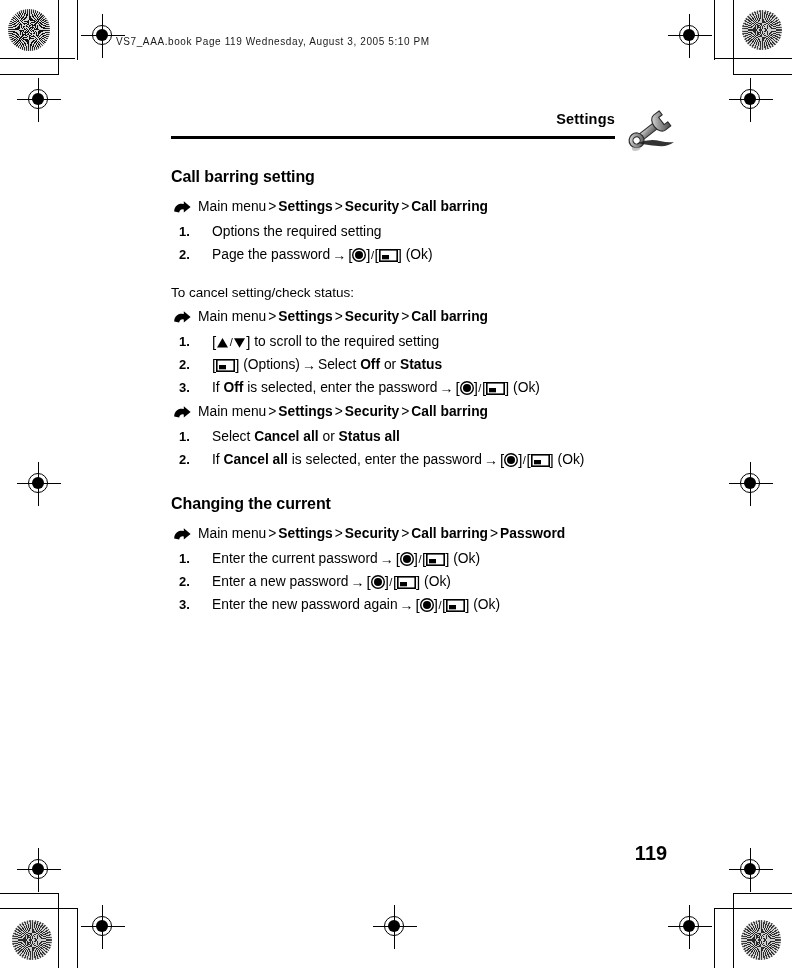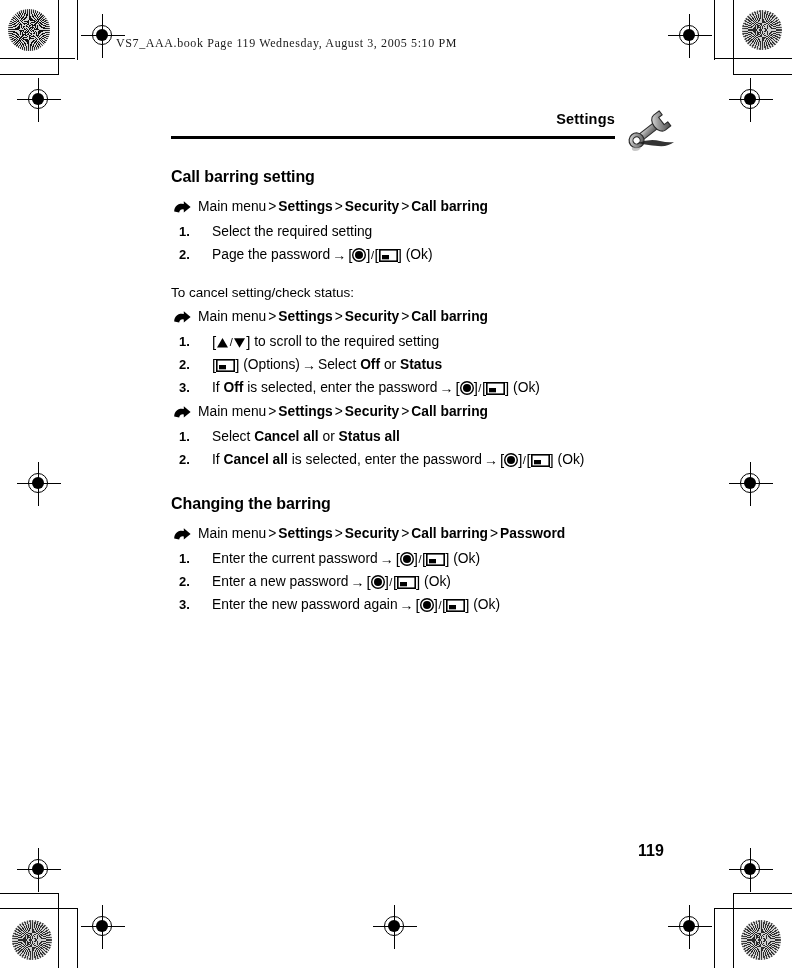--- a/index.html
+++ b/index.html
@@ -59,22 +59,22 @@
   }
 
   .cropline { position: absolute; background: #000; }
   .cropline.h { height: 1.2px; }
   .cropline.v { width: 1.2px; }
 
   
   .fileheader {
     position: absolute;
     left: 116px; top: 36px;
-    font-family: Liberation Serif, serif;
-    font-size: 12px;
+    font-family: Liberation Sans, sans-serif;
+    font-size: 10px;
     letter-spacing: .6px;
     white-space: nowrap;
     color: #1a1a1a;
   }
 
   
   .page { position: absolute; left: 0; top: 0; width: 792px; height: 888px; }
 
   .running-head {
     position: absolute;
@@ -178,21 +178,21 @@
     font-size: 14px;
     padding: 0 2px;
     vertical-align: -1px;
   }
 
   .pagenum {
     position: absolute;
     left: 620px; top: 842px;
     width: 62px;
     text-align: center;
-    font-size: 16px;
+    font-size: 20px;
     font-weight: bold;
   }
 </style>
 </head>
 <body>
 
 <div class="marks">
 
   <div class="cropline v" style="left:58px;  top:0;    height:75px;"></div>
   <div class="cropline v" style="left:77px;  top:0;    height:60px;"></div>
@@ -326,21 +326,21 @@
       <span class="arrow-bullet">
         <svg viewBox="0 0 20 17" width="20" height="17">
           <path d="M2.2,12.4 a7.3,7.3 0 0 1 9.6,-7.3 V2.2 L18.6,7.9 L11.8,13.6 V10.6 a3.3,3.3 0 0 0 -4.6,2.9 z" fill="#000"></path>
         </svg>
       </span>
       <span>Main menu</span><span class="gt">&gt;</span><b>Settings</b><span class="gt">&gt;</span><b>Security</b><span class="gt">&gt;</span><b>Call barring</b>
     </div>
 
     <ol class="steps">
       <li>
-        <span class="num">1.</span><span>Select the required setting</span>
+        <span class="num">1.</span><span>Options the required setting</span>
       </li>
       <li>
         <span class="num">2.</span><span>Page the password</span><span class="arr">→</span><span class="brk">[</span><span class="key"><svg viewBox="0 0 14 14" width="14" height="14">
               <circle cx="7" cy="7" r="6.3" fill="none" stroke="#000" stroke-width="1.4"></circle>
               <circle cx="7" cy="7" r="4" fill="#000"></circle>
             </svg></span><span class="brk">]</span><span class="slash">/</span><span class="brk">[</span><span class="key"><svg viewBox="0 0 19 13" width="19" height="13">
               <rect x="0.8" y="0.8" width="17.4" height="11.4" fill="#fff" stroke="#000" stroke-width="1.6"></rect>
               <rect x="3" y="6" width="7" height="4.3" fill="#000"></rect>
             </svg></span><span class="brk">]</span> <span>(Ok)</span>
       </li>
@@ -400,21 +400,21 @@
         <span class="num">2.</span><span>If</span> <b>Cancel all</b> <span>is selected, enter the password</span><span class="arr">→</span><span class="brk">[</span><span class="key"><svg viewBox="0 0 14 14" width="14" height="14">
               <circle cx="7" cy="7" r="6.3" fill="none" stroke="#000" stroke-width="1.4"></circle>
               <circle cx="7" cy="7" r="4" fill="#000"></circle>
             </svg></span><span class="brk">]</span><span class="slash">/</span><span class="brk">[</span><span class="key"><svg viewBox="0 0 19 13" width="19" height="13">
               <rect x="0.8" y="0.8" width="17.4" height="11.4" fill="#fff" stroke="#000" stroke-width="1.6"></rect>
               <rect x="3" y="6" width="7" height="4.3" fill="#000"></rect>
             </svg></span><span class="brk">]</span> <span>(Ok)</span>
       </li>
     </ol>
 
-    <h2 class="sec second">Changing the barring</h2>
+    <h2 class="sec second">Changing the current</h2>
 
     <div class="nav">
       <span class="arrow-bullet">
         <svg viewBox="0 0 20 17" width="20" height="17">
           <path d="M2.2,12.4 a7.3,7.3 0 0 1 9.6,-7.3 V2.2 L18.6,7.9 L11.8,13.6 V10.6 a3.3,3.3 0 0 0 -4.6,2.9 z" fill="#000"></path>
         </svg>
       </span>
       <span>Main menu</span><span class="gt">&gt;</span><b>Settings</b><span class="gt">&gt;</span><b>Security</b><span class="gt">&gt;</span><b>Call barring</b><span class="gt">&gt;</span><b>Password</b>
     </div>
 

